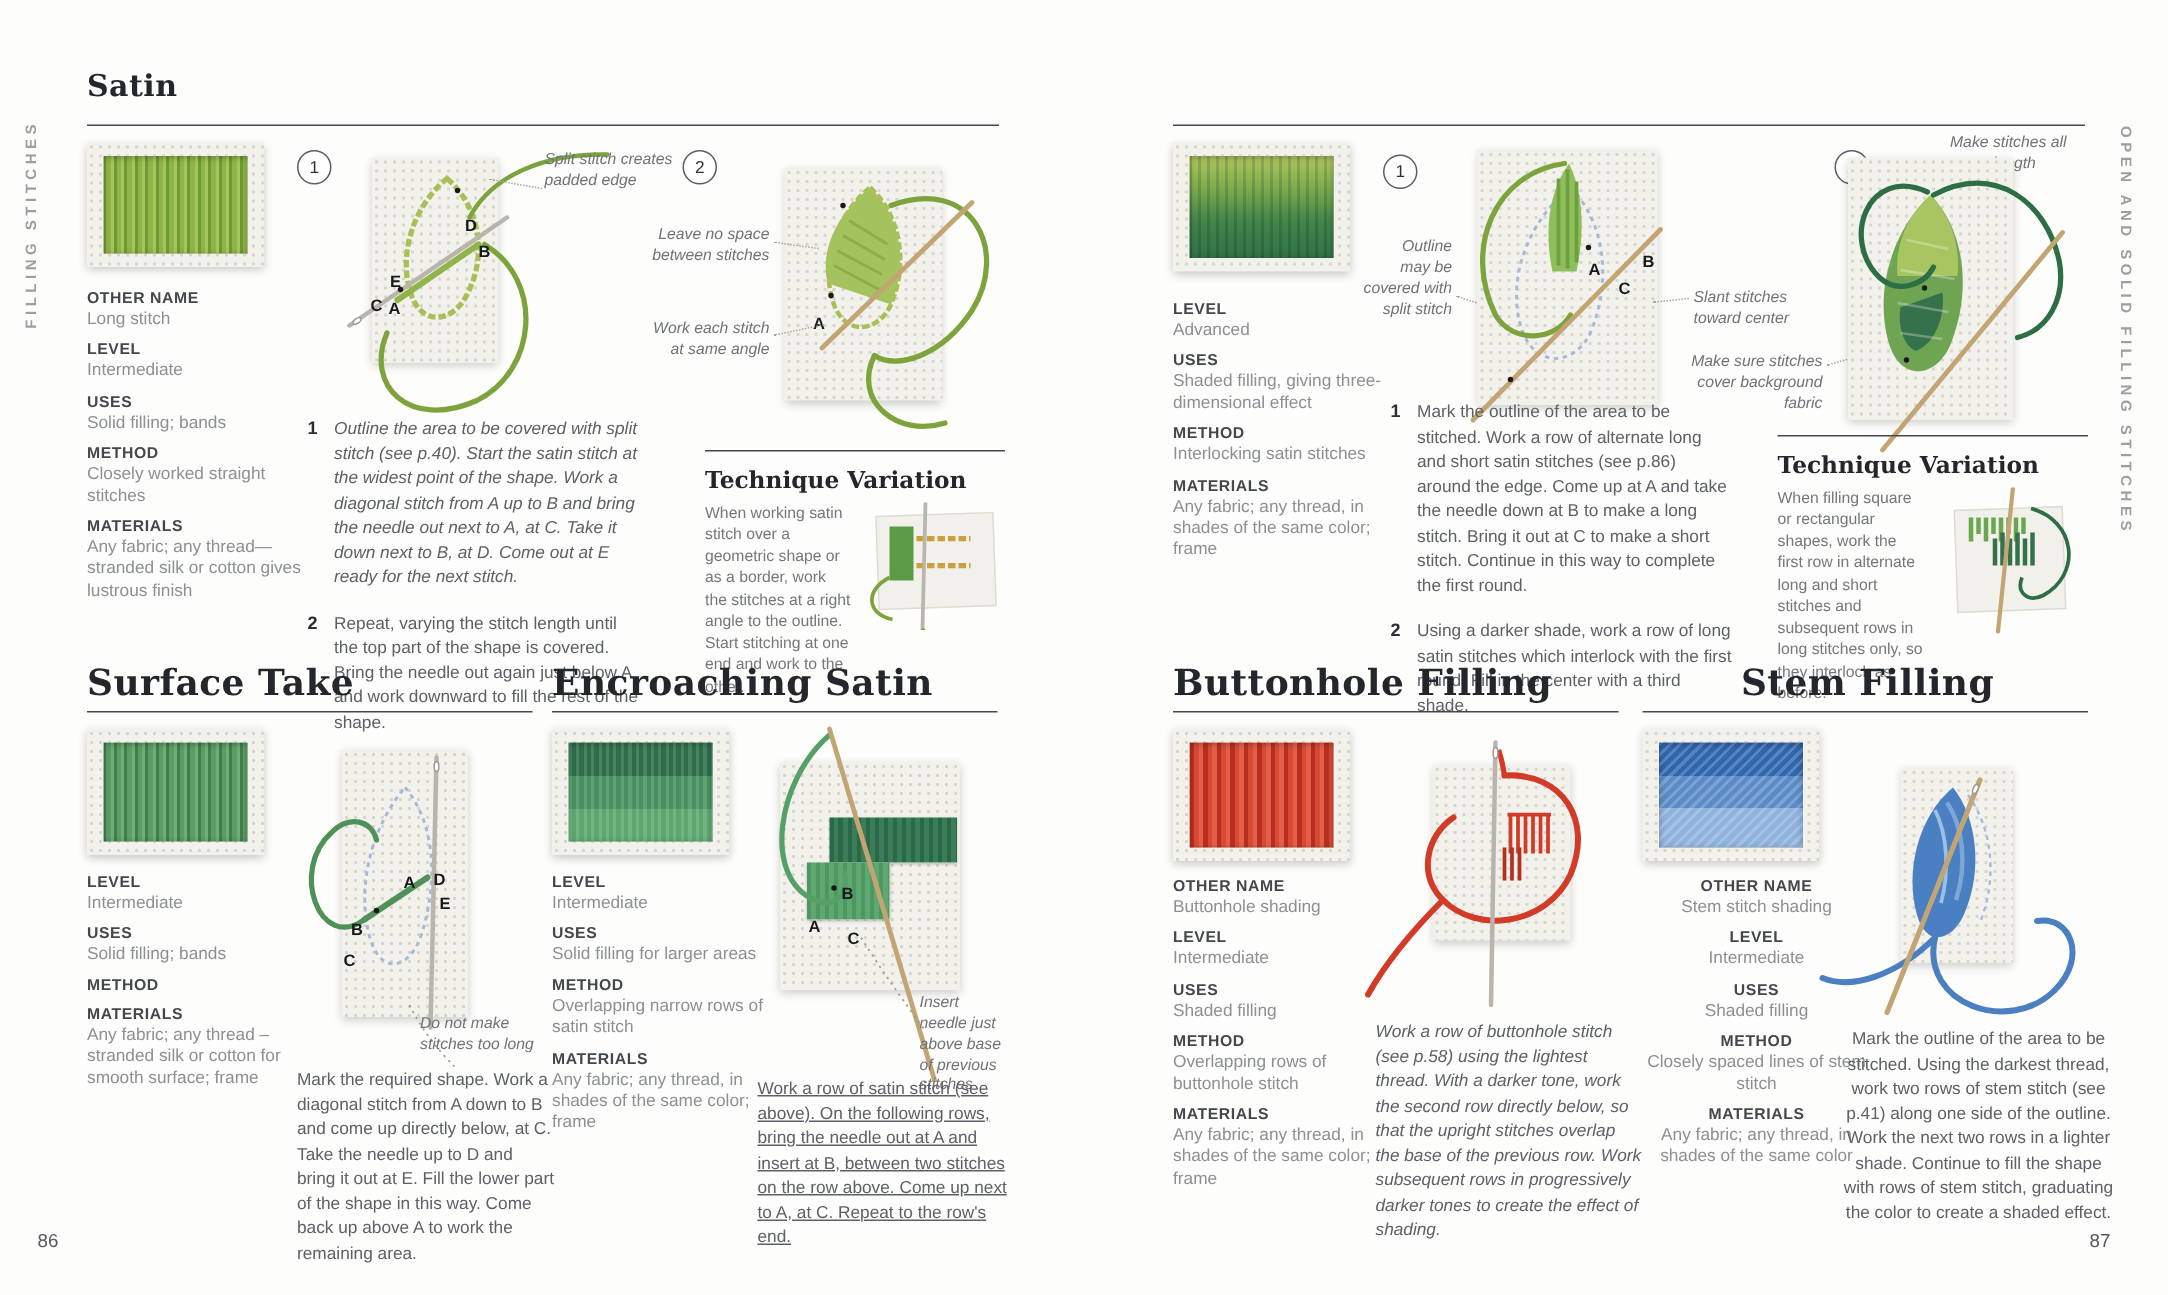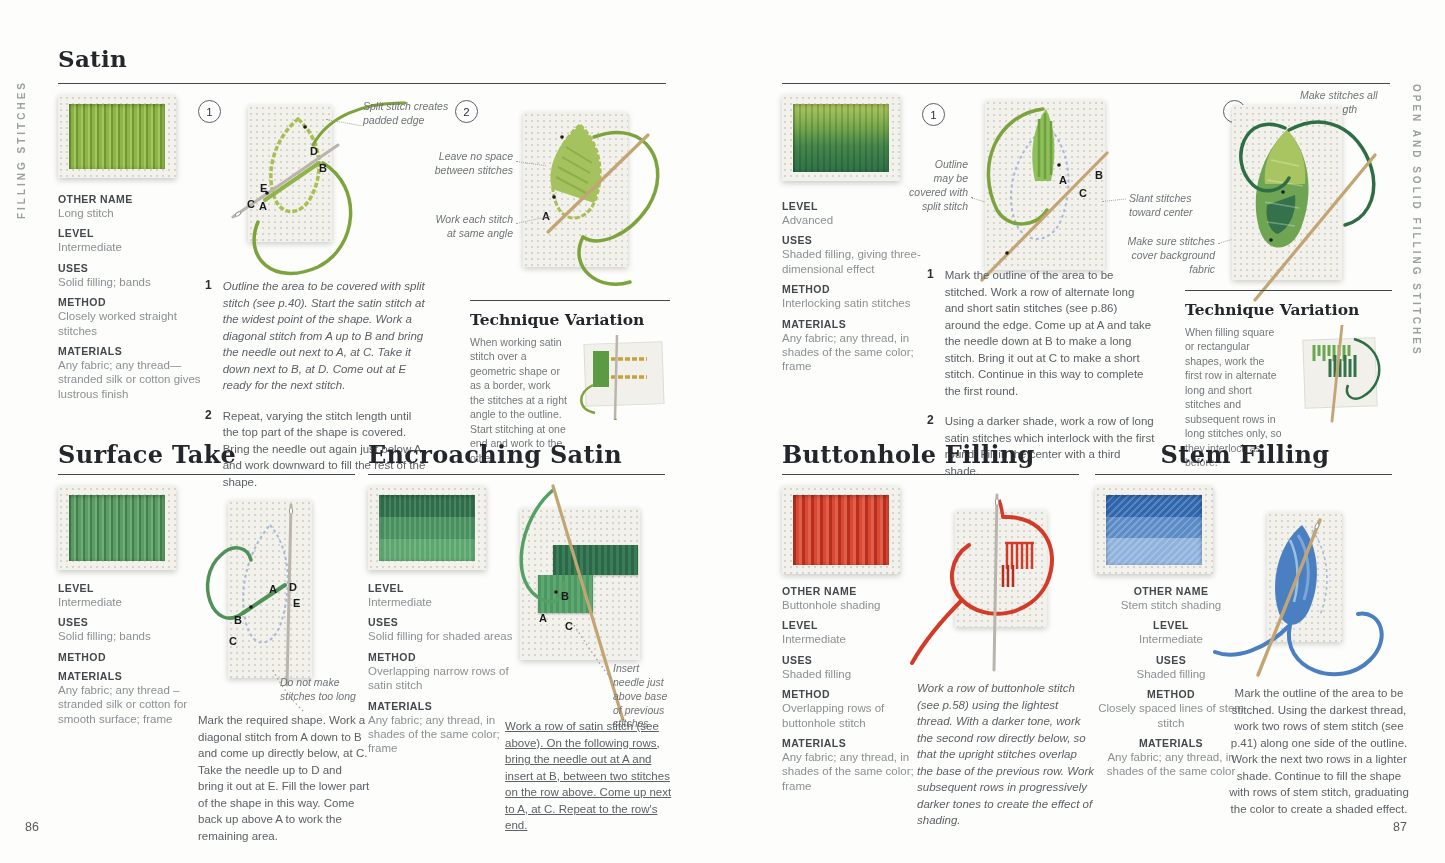--- a/index.html
+++ b/index.html
@@ -1,19 +1,19 @@
 <!DOCTYPE html>
 <html><head>
 <meta charset="utf-8">
 <style>
   html,body{margin:0;padding:0;background:#ffffff;}
   .spread{position:relative;width:1445px;height:863px;background:#fdfdfc;overflow:hidden;
           font-family:"Liberation Sans",sans-serif;}
   .sec{position:absolute;}
-  .sec h2{margin:0;font-family:"DejaVu Serif",serif;font-weight:700;font-size:23px;
+  .sec h2{margin:0;font-family:"DejaVu Serif",serif;font-weight:700;font-size:20px;
           color:#23272c;letter-spacing:.3px;}
   .rule{position:absolute;height:1px;background:#44484c;left:0;}
   .swatch{position:absolute;box-shadow:0 2px 6px rgba(0,0,0,.22);}
   .aida{background-color:#f2f1ec;
         background-image:radial-gradient(#d6d5cc 0.9px, rgba(0,0,0,0) 1.15px);
         background-size:6px 6px;}
   .threads{position:absolute;top:9px;bottom:9px;left:11px;right:11px;
            box-shadow:inset 0 1px 4px rgba(0,0,0,.3);}
   .info{position:absolute;width:152px;margin:0;}
   .info dt{font-weight:700;color:#43484c;font-size:10.5px;letter-spacing:.4px;margin-top:7px;}
@@ -313,21 +313,21 @@
     <div class="swatch aida" style="left:0;top:46px;width:118px;height:84px;">
       <div class="threads" style="background:repeating-linear-gradient(90deg,rgba(255,255,255,.14) 0 2px,rgba(0,0,0,0) 2px 5px),linear-gradient(180deg,#2d6e48 0 34%,#489060 34% 67%,#5da76f 67% 100%);"></div>
     </div>
 
     <dl class="info" style="left:0;top:135px;">
 
         <dt>LEVEL</dt>
         <dd>Intermediate</dd>
 
         <dt>USES</dt>
-        <dd>Solid filling for shaded areas</dd>
+        <dd>Solid filling for larger areas</dd>
 
         <dt>METHOD</dt>
         <dd>Overlapping narrow rows of satin stitch</dd>
 
         <dt>MATERIALS</dt>
         <dd>Any fabric; any thread, in shades of the same color; frame</dd>
       </dl>
 
     <div class="diagram" style="left:140px;top:50px;width:170px;height:225px;">
       <div class="fabric aida" style="left:12px;top:18px;width:120px;height:152px;"></div>

